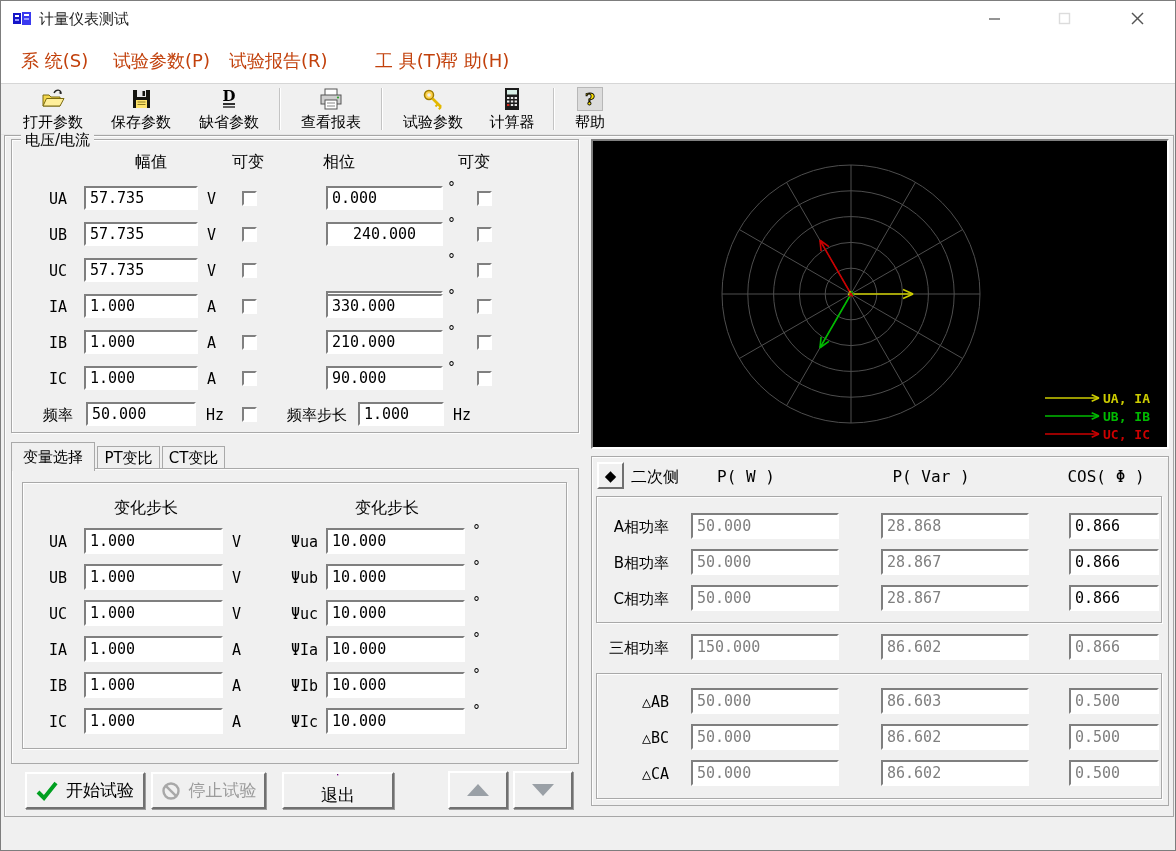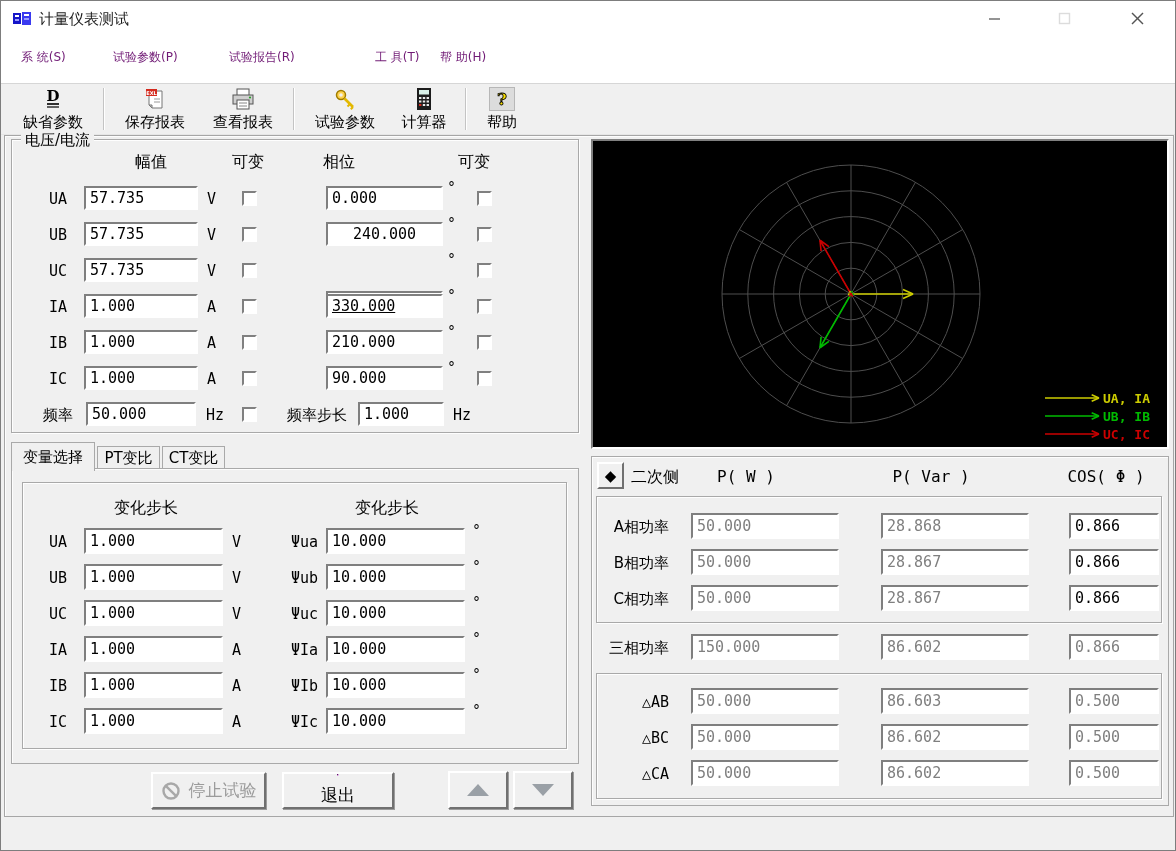--- a/index.html
+++ b/index.html
@@ -4,21 +4,21 @@
 <style>
   html,body{margin:0;padding:0;background:#cfcfcf;font-family:"DejaVu Sans","Liberation Sans",sans-serif;}
   .win{position:relative;width:1176px;height:851px;background:#f0f0f0;border:1px solid #7d7d7d;box-sizing:border-box;overflow:hidden;}
   
   .titlebar{position:absolute;left:0;top:0;right:0;height:36px;background:#ffffff;}
   .title-text{position:absolute;left:38px;top:9px;font-size:15px;color:#1b1b1b;white-space:nowrap;}
   .app-icon{position:absolute;left:11px;top:8px;width:20px;height:20px;}
   .winbtn{position:absolute;top:0;width:56px;height:34px;display:flex;align-items:center;justify-content:center;}
   
   .menubar{position:absolute;left:0;top:36px;right:0;height:46px;background:#ffffff;}
-  .menu-item{position:absolute;top:12px;font-size:12px;color:#701a75;white-space:nowrap;cursor:default;}
+  .menu-item{position:absolute;top:12px;font-size:18px;color:#c2410c;white-space:nowrap;cursor:default;}
   
   .toolbar{position:absolute;left:0;top:82px;right:0;height:52px;background:#f0f0f0;border-top:1px solid #d6d6d6;border-bottom:1px solid #e6e6e6;display:flex;align-items:center;padding-left:8px;box-sizing:border-box;}
   .toolbtn{display:inline-flex;flex-direction:column;align-items:center;justify-content:center;width:88px;height:50px;gap:2px;font-size:15px;color:#000;cursor:pointer;}
   .toolbtn.narrow{width:70px;}
   .toolbtn.tiny{width:58px;}
   .tool-sep{width:1px;height:42px;background:#c4c4c4;border-right:1px solid #fff;margin:0 6px;}
   .ticon{width:26px;height:24px;display:flex;align-items:center;justify-content:center;}
   .ticon.pressed{background:#dcdcdc;border:1px solid #b7b7b7;box-sizing:border-box;}
   
   .client{position:absolute;left:3px;top:134px;width:1170px;height:682px;border:1px solid #a6a6a6;box-shadow:inset 1px 1px 0 #fdfdfd;box-sizing:border-box;}
@@ -88,42 +88,53 @@
     <span class="menu-item" style="left:20px;">系 统(S)</span>
     <span class="menu-item" style="left:112px;">试验参数(P)</span>
     <span class="menu-item" style="left:228px;">试验报告(R)</span>
     <span class="menu-item" style="left:348px;margin-left:26px;">工 具(T)</span>
     <span class="menu-item" style="left:439px;">帮 助(H)</span>
   </div>
 
   <div class="toolbar">
     <div class="toolbtn">
       <span class="ticon">
+        <svg width="26" height="24" viewBox="0 0 26 24">
+          <path d="M14 6 C 16 2, 21 2, 21 7" fill="none" stroke="#222" stroke-width="1.4"></path>
+          <path d="M21 7 l-2.4 -1 l2.8 -1.6 z" fill="#222"></path>
+          <polygon points="3,8 9,8 11,10 20,10 20,19 3,19" fill="#f3d64b" stroke="#7a6a10"></polygon>
+          <polygon points="3,19 6.5,11.5 24,11.5 20,19" fill="#ffef9a" stroke="#7a6a10"></polygon>
+        </svg>
+      </span>
+      <span>打开参数</span>
+    </div>
+    <div class="toolbtn">
+      <span class="ticon">
+        <svg width="24" height="24" viewBox="0 0 24 24">
+          <rect x="4" y="3" width="17" height="18" fill="#15150f"></rect>
+          <rect x="8" y="3" width="9" height="7" fill="#e9e9e9"></rect>
+          <rect x="13.5" y="4" width="2.5" height="5" fill="#15150f"></rect>
+          <rect x="7" y="13" width="11" height="8" fill="#ffe46b"></rect>
+          <line x1="8.5" y1="15" x2="16.5" y2="15" stroke="#8a7a20" stroke-width="1"></line>
+          <line x1="8.5" y1="17.5" x2="16.5" y2="17.5" stroke="#8a7a20" stroke-width="1"></line>
+        </svg>
+      </span>
+      <span>保存参数</span>
+    </div>
+    <div class="toolbtn">
+      <span class="ticon">
         <svg width="24" height="24" viewBox="0 0 24 24">
           <text x="12" y="14" text-anchor="middle" font-family="DejaVu Serif, serif" font-size="15" font-weight="bold" fill="#000">D</text>
           <line x1="6" y1="17" x2="18" y2="17" stroke="#000" stroke-width="1.6"></line>
           <line x1="6" y1="20" x2="18" y2="20" stroke="#000" stroke-width="1.2"></line>
         </svg>
       </span>
       <span>缺省参数</span>
     </div>
     <div class="tool-sep"></div>
-    <div class="toolbtn">
-      <span class="ticon">
-        <svg width="24" height="24" viewBox="0 0 24 24">
-          <polygon points="6,4 19,4 19,21 9,21 6,18" fill="#ffffff" stroke="#777"></polygon>
-          <polygon points="6,18 9,18 9,21" fill="#cfcfcf" stroke="#777"></polygon>
-          <rect x="3" y="2" width="11" height="7" fill="#d42a1e"></rect>
-          <text x="8.5" y="7.6" text-anchor="middle" font-family="DejaVu Sans, sans-serif" font-size="5" font-weight="bold" fill="#fff">EXL</text>
-          <line x1="11" y1="12" x2="17" y2="12" stroke="#9a9a9a" stroke-width="1"></line>
-          <line x1="11" y1="15" x2="17" y2="15" stroke="#9a9a9a" stroke-width="1"></line>
-        </svg>
-      </span>
-      <span>保存报表</span>
-    </div>
     <div class="toolbtn">
       <span class="ticon">
         <svg width="26" height="24" viewBox="0 0 26 24">
           <rect x="7" y="2" width="12" height="7" fill="#fff" stroke="#555"></rect>
           <rect x="3" y="8" width="20" height="9" fill="#cfcfcf" stroke="#555"></rect>
           <circle cx="20" cy="10.5" r="1.1" fill="#2aa02a"></circle>
           <rect x="7" y="13" width="12" height="9" fill="#fff" stroke="#555"></rect>
           <line x1="9" y1="16" x2="17" y2="16" stroke="#888"></line>
           <line x1="9" y1="19" x2="17" y2="19" stroke="#888"></line>
         </svg>
@@ -205,21 +216,21 @@
   <span class="lbl mono" style="left:206px;top:261px;">V</span>
   <span class="cb" style="left:241px;top:262px;"></span>
   <input class="field" style="left: 325px; top: 257px; width: 117px; margin-top: 33px;" value="120.000">
   <span class="lbl deg" style="left:447px;top:250px;">°</span>
   <span class="cb" style="left:476px;top:262px;"></span>
 
   <span class="lbl mono right" style="left:38px;top:297px;width:28px;">IA</span>
   <input class="field" style="left: 83px; top: 293px; width: 114px;" value="1.000">
   <span class="lbl mono" style="left:206px;top:297px;">A</span>
   <span class="cb" style="left:241px;top:298px;"></span>
-  <input class="field" style="left: 325px; top: 293px; width: 117px; text-decoration: underline;" value="330.000">
+  <input class="field" style="left: 325px; top: 293px; width: 117px;" value="330.000">
   <span class="lbl deg" style="left:447px;top:286px;">°</span>
   <span class="cb" style="left:476px;top:298px;"></span>
 
   <span class="lbl mono right" style="left:38px;top:333px;width:28px;">IB</span>
   <input class="field" style="left: 83px; top: 329px; width: 114px;" value="1.000">
   <span class="lbl mono" style="left:206px;top:333px;">A</span>
   <span class="cb" style="left:241px;top:334px;"></span>
   <input class="field" style="left: 325px; top: 329px; width: 117px;" value="210.000">
   <span class="lbl deg" style="left:447px;top:322px;">°</span>
   <span class="cb" style="left:476px;top:334px;"></span>
@@ -290,20 +301,26 @@
   <input class="field" style="left: 325px; top: 671px; width: 139px; height: 26px;" value="10.000">
   <span class="lbl deg" style="left:472px;top:665px;">°</span>
 
   <span class="lbl mono right" style="left:38px;top:712px;width:28px;">IC</span>
   <input class="field" style="left: 83px; top: 707px; width: 139px; height: 26px;" value="1.000">
   <span class="lbl mono" style="left:231px;top:712px;">A</span>
   <span class="lbl mono" style="left:290px;top:712px;">ΨIc</span>
   <input class="field" style="left: 325px; top: 707px; width: 139px; height: 26px;" value="10.000">
   <span class="lbl deg" style="left:472px;top:701px;">°</span>
 
+  <div class="btn3d" style="left:24px;top:771px;width:120px;height:37px;">
+    <svg width="22" height="20" viewBox="0 0 22 20">
+      <path d="M2 11 L8 17 L20 2" fill="none" stroke="#00a020" stroke-width="4"></path>
+    </svg>
+    <span>开始试验</span>
+  </div>
   <div class="btn3d disabled" style="left:150px;top:771px;width:115px;height:37px;">
     <svg width="20" height="20" viewBox="0 0 20 20">
       <circle cx="10" cy="10" r="7.5" fill="none" stroke="#a8a8a8" stroke-width="2.4"></circle>
       <line x1="4.8" y1="4.8" x2="15.2" y2="15.2" stroke="#a8a8a8" stroke-width="2.4"></line>
     </svg>
     <span>停止试验</span>
   </div>
   <div class="btn3d" style="left:281px;top:771px;width:112px;height:37px;flex-direction:column;">
     <svg width="18" height="24" viewBox="0 0 18 24">
       <rect x="7" y="1" width="4" height="3" fill="#00a020"></rect>

